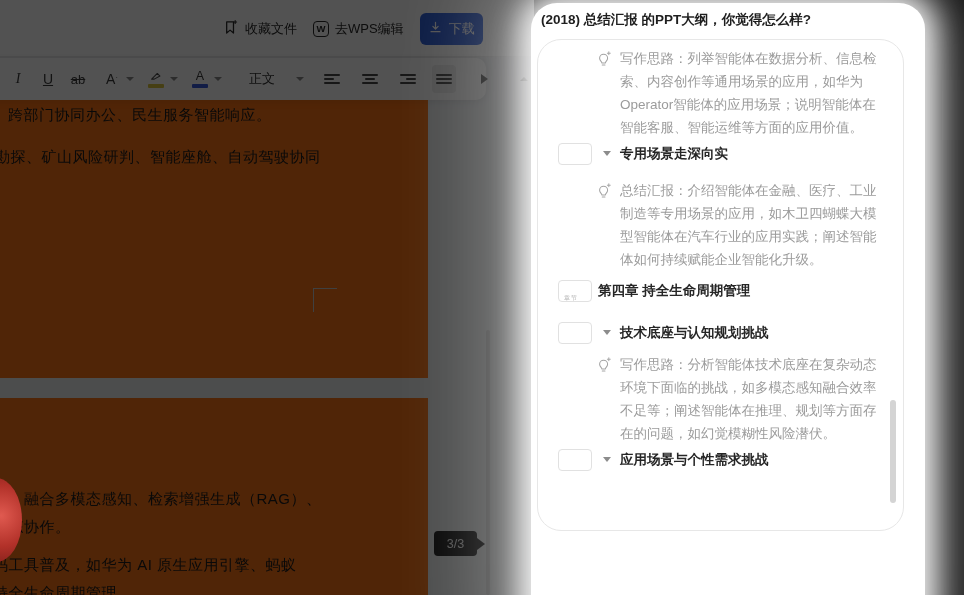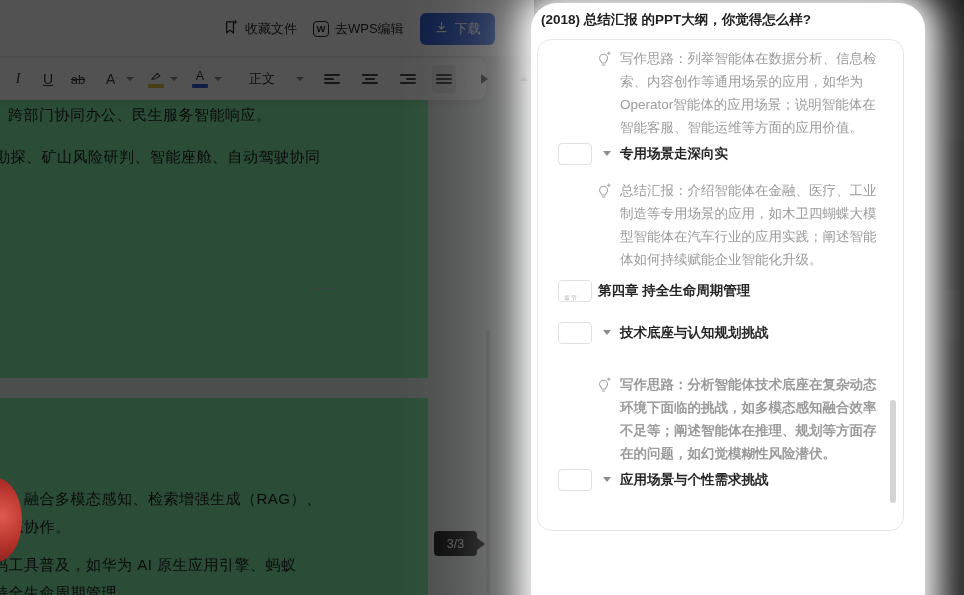--- a/index.html
+++ b/index.html
@@ -5,74 +5,74 @@
   * { margin:0; padding:0; box-sizing:border-box; }
   html,body { width:964px; height:595px; overflow:hidden; }
   body { position:relative; background:#070707; font-family:"Liberation Sans","DejaVu Sans",sans-serif; }
 
   
   .app { position:absolute; left:0; top:0; width:534px; height:595px; background:#eef0f2; }
   .app-header { position:absolute; left:0; top:0; width:100%; height:57px; background:#ffffff; border-bottom:1px solid #ececec; }
   .header-actions { position:absolute; left:222px; top:0; height:57px; display:flex; align-items:center; gap:16px; }
   .hdr-btn { display:flex; align-items:center; gap:6px; font-size:13px; color:#2b2b2b; cursor:pointer; white-space:nowrap; }
   .w-badge { width:16px; height:16px; border:1.6px solid #2b2b2b; border-radius:4px; font-size:9.5px; font-weight:bold; display:flex; align-items:center; justify-content:center; color:#2b2b2b; }
-  .download-btn { display:flex; align-items:center; gap:6px; background:#2b5bd7; color:#fff; font-size:13px; border:none; border-radius:6px; padding:7px 14px; cursor:pointer; white-space:nowrap; }
+  .download-btn { display:flex; align-items:center; gap:6px; background:#2b5bd7; color:#fff; font-size:13px; border:none; border-radius:6px; padding:7px 8px; cursor:pointer; white-space:nowrap; }
 
   
   .fmt-toolbar { position:absolute; left:-14px; top:58px; width:500px; height:42px; background:#ffffff; border-radius:10px; box-shadow:0 1px 8px rgba(0,0,0,.10); display:flex; align-items:center; padding-left:20px; z-index:2; }
   .tbtn { min-width:24px; height:28px; display:flex; align-items:center; justify-content:center; border-radius:4px; color:#3d3d3d; font-size:14px; cursor:pointer; }
   .tbtn.sel { background:#ebebeb; }
   .chev { width:0; height:0; border-left:4px solid transparent; border-right:4px solid transparent; border-top:4.5px solid #8a8a8a; margin:0 2px; }
   .chev-up { width:0; height:0; border-left:4.5px solid transparent; border-right:4.5px solid transparent; border-bottom:4.5px solid #555; }
   .tdiv { width:1px; height:18px; background:#e5e5e5; margin:0 8px; }
   .ital { font-style:italic; font-family:"Liberation Serif",serif; }
   .undl { text-decoration:underline; }
   .strk { text-decoration:line-through; font-size:13px; }
   .stack-btn { display:flex; flex-direction:column; align-items:center; gap:2px; }
   .color-bar { width:16px; height:4px; border-radius:1px; }
   .style-name { font-size:13px; color:#333; }
   .align-ic { display:flex; flex-direction:column; gap:2.5px; width:16px; }
   .align-ic i { display:block; height:1.8px; background:#474747; border-radius:1px; }
   .play-tri { width:0; height:0; border-top:5px solid transparent; border-bottom:5px solid transparent; border-left:7px solid #4c4c4c; }
 
   
   .doc-canvas { position:absolute; left:0; top:100px; width:100%; height:495px; background:#eceef0; }
-  .page { position:absolute; left:0; width:428px; background:#86efac; overflow:hidden; }
+  .page { position:absolute; left:0; width:428px; background:#f97316; overflow:hidden; }
   .page1 { top:0; height:278px; }
   .page2 { top:298px; height:197px; }
   .doc-line { position:absolute; font-size:15px; letter-spacing:.5px; color:#1d1d1d; white-space:nowrap; }
   .corner-mark { position:absolute; left:313px; top:188px; width:24px; height:24px; border-left:1px solid #c6c6c6; border-top:1px solid #c6c6c6; }
   .doc-scrollbar { position:absolute; left:486px; top:330px; width:4px; height:265px; background:#d2d2d2; border-radius:2px; }
   .page-indicator { position:absolute; left:434px; top:531px; width:43px; height:25px; background:#171717; border-radius:4px; color:#f2f2f2; font-size:12.5px; display:flex; align-items:center; justify-content:center; z-index:3; }
   .page-indicator .arrow { position:absolute; right:-8px; width:0; height:0; border-top:6px solid transparent; border-bottom:6px solid transparent; border-left:8px solid #171717; }
 
   
   .dim { position:absolute; inset:0; background:rgba(0,0,0,.68); z-index:5; }
 
   .red-blob { position:absolute; left:-30px; top:478px; width:52px; height:84px; border-radius:50%; background:radial-gradient(circle at 60% 45%, #e05a50 0%, #b23129 55%, #7a1d18 100%); z-index:6; }
 
   
   .chat-panel { position:absolute; left:531px; top:3px; width:394px; height:650px; background:#ffffff; border-radius:26px; z-index:10;
     box-shadow:0 0 30px 12px rgba(255,255,255,.92), 0 0 90px 42px rgba(255,255,255,.35); }
   .chat-question { padding:8px 12px 0 10px; font-size:13.5px; font-weight:bold; color:#1f1f1f; white-space:nowrap; overflow:hidden; }
-  .outline-card { position:relative; margin:10px 21px 0 6px; height:492px; border:1px solid #e7e7e7; border-radius:14px; padding:7px 14px 0 20px; overflow:hidden; background:#fff; }
+  .outline-card { position:relative; margin:10px 21px 0 6px; height:492px; border:1px solid #e7e7e7; border-radius:24px; padding:7px 14px 0 20px; overflow:hidden; background:#fff; }
 
   .idea-row { position:relative; padding-left:62px; padding-right:4px; font-size:13.5px; line-height:23px; color:#9b9b9b; }
   .idea-icon { position:absolute; left:38px; top:3px; }
   .slide-row, .chapter-row { position:relative; height:23px; }
   .thumb { position:absolute; left:0; top:0; width:34px; height:22px; border:1px solid #e1e1e1; border-radius:4px; background:#fff; padding:5px 0 0 5px; }
   .thumb .b1 { width:17px; height:3px; background:#c3c3c3; border-radius:1px; margin-bottom:3px; }
   .thumb .b2 { width:23px; height:3px; background:#dedede; border-radius:1px; }
   .thumb .chap-tag { font-size:6px; color:#b3b3b3; line-height:6px; letter-spacing:1px; margin-bottom:3px; }
   .caret-down { position:absolute; left:45px; top:8px; width:0; height:0; border-left:4.5px solid transparent; border-right:4.5px solid transparent; border-top:5.5px solid #8c8c8c; }
   .row-title { position:absolute; left:62px; top:2px; font-size:13.5px; font-weight:bold; color:#262626; white-space:nowrap; }
   .chapter-row .row-title { left:40px; }
   .card-scrollbar { position:absolute; right:7px; top:360px; width:6px; height:103px; background:#d4d4d4; border-radius:3px; }
 
-  .mt4{margin-top:4px;} .mt9{margin-top:9px;} .mt13{margin-top:13px;} .mt14{margin-top:28px;font-weight:bold;} .mt19{margin-top:19px;padding-left:25px;}
+  .mt4{margin-top:4px;} .mt9{margin-top:9px;} .mt13{margin-top:13px;} .mt14{margin-top:8px;} .mt19{margin-top:19px;padding-left:25px;}
 
   
   .desk-block { position:absolute; background:rgba(255,255,255,.05); z-index:1; }
 </style>
 </head>
 <body>
 
 <div class="app">
 
   <div class="app-header">

